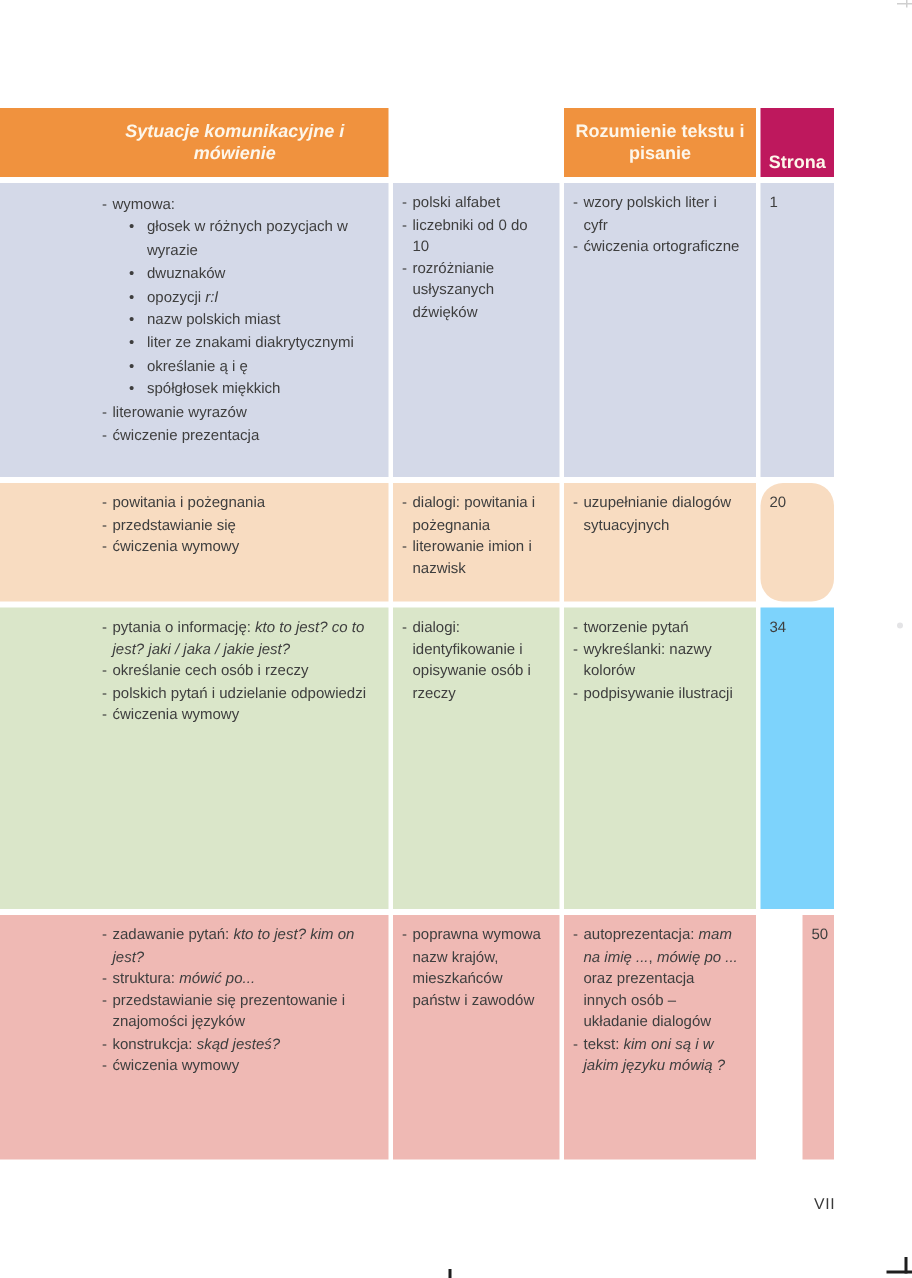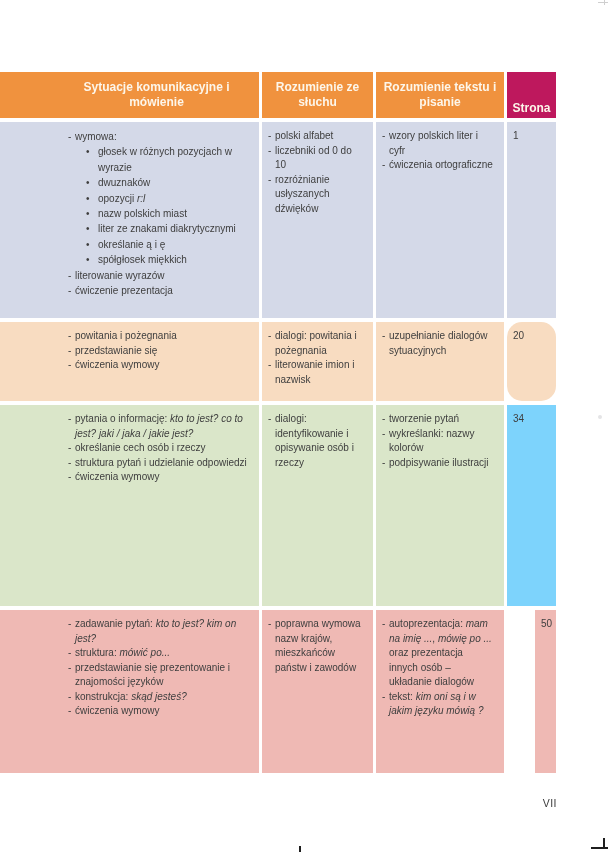--- a/index.html
+++ b/index.html
@@ -69,25 +69,22 @@
   .smudge{position:absolute;left:598px;top:415px;width:4px;height:4px;
           background:#e4e4e6;border-radius:50%;}
 </style>
 </head>
 <body>
 
 <div class="page">
 
   <div class="toc-table">
 
-    <div class="hcell c1 hr" style="background-color: rgb(240, 146, 62);">
+    <div class="hcell c1 hr" style="background-color: rgb(240, 146, 62); font-style: italic;">
       <span>Sytuacje komunikacyjne i mówienie</span>
-    </div>
-    <div class="hcell c2 hr" style="background-color: rgb(240, 146, 62);">
-      <span>Rozumienie ze słuchu</span>
     </div>
     <div class="hcell c3 hr" style="background-color: rgb(240, 146, 62);">
       <span>Rozumienie tekstu i pisanie</span>
     </div>
     <div class="hcell c4 hr" style="background-color: #be185d; align-items: flex-end;">
       <span>Strona</span>
     </div>
 
     <div class="cell c1 r0" style="background-color: rgb(212, 217, 232);">
         <div class="item dash">
@@ -197,21 +194,21 @@
         <div class="item dash">
           <span class="marker">-</span>
           <span class="txt"><span>pytania o informację: </span><span class="it">kto to jest? co to jest? jaki / jaka / jakie jest?</span></span>
         </div>
         <div class="item dash">
           <span class="marker">-</span>
           <span class="txt"><span>określanie cech osób i rzeczy</span></span>
         </div>
         <div class="item dash">
           <span class="marker">-</span>
-          <span class="txt"><span>struktura pytań i udzielanie odpowiedzi</span></span>
+          <span class="txt"><span>polskich pytań i udzielanie odpowiedzi</span></span>
         </div>
         <div class="item dash">
           <span class="marker">-</span>
           <span class="txt"><span>ćwiczenia wymowy</span></span>
         </div>
       </div>
     <div class="cell c2 r2" style="background-color: rgb(218, 230, 201);">
         <div class="item dash">
           <span class="marker">-</span>
           <span class="txt"><span>dialogi: identyfikowanie i opisywanie osób i rzeczy</span></span>

